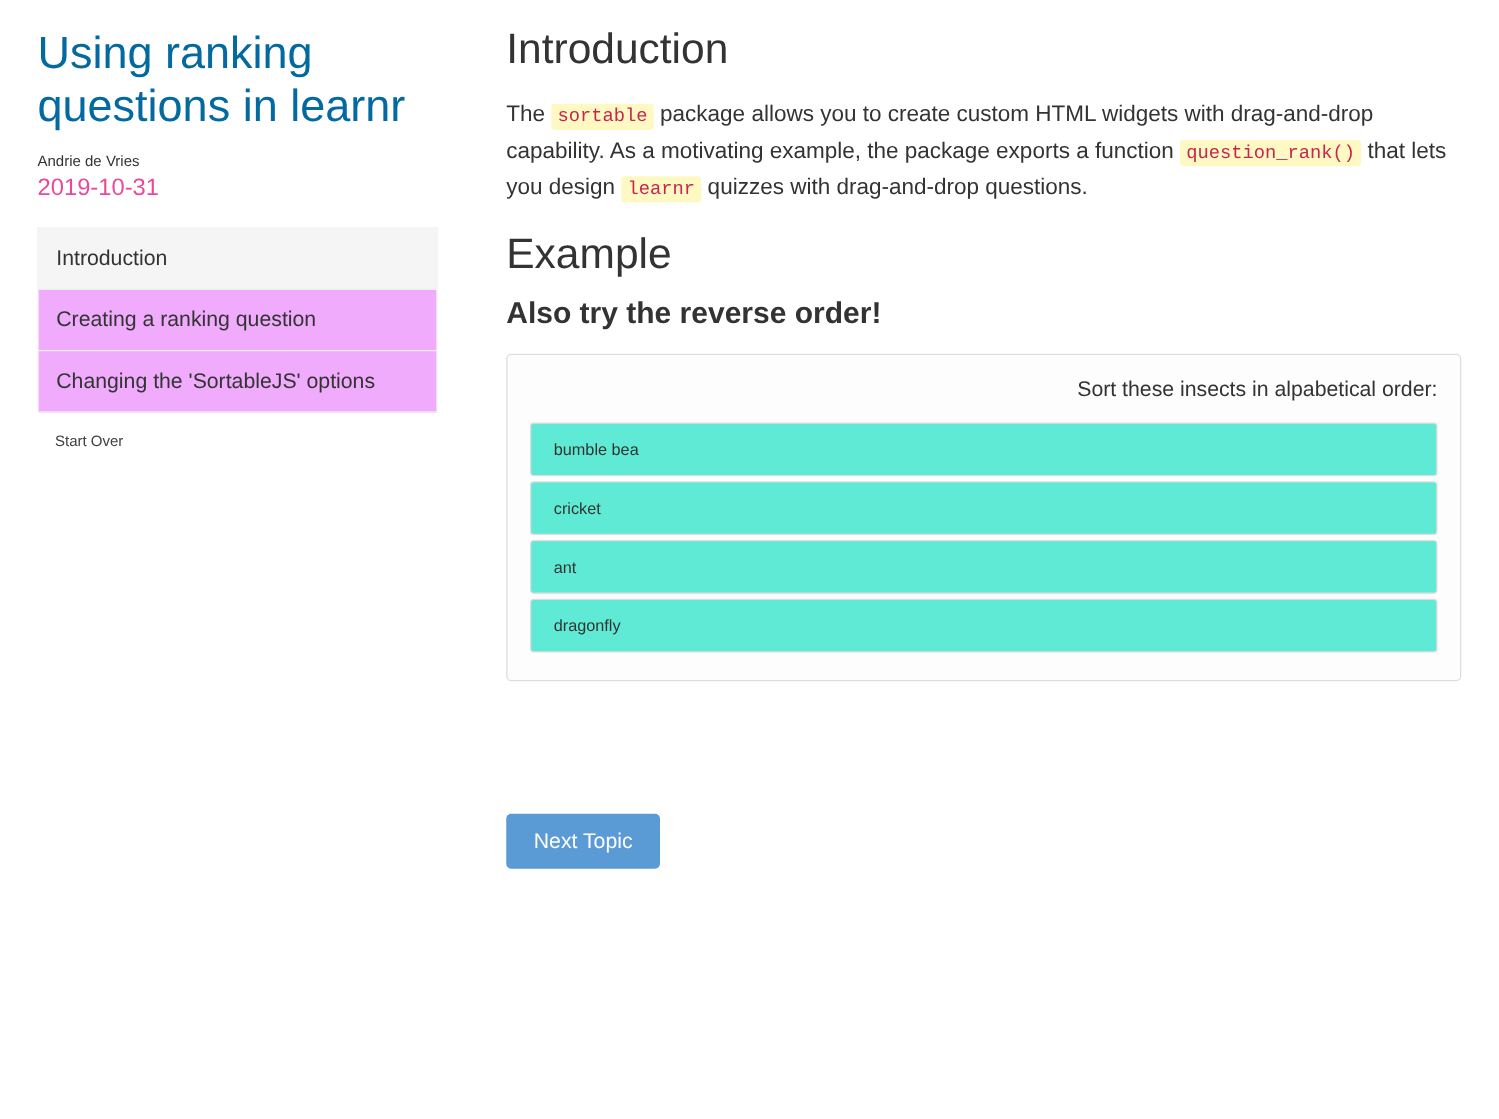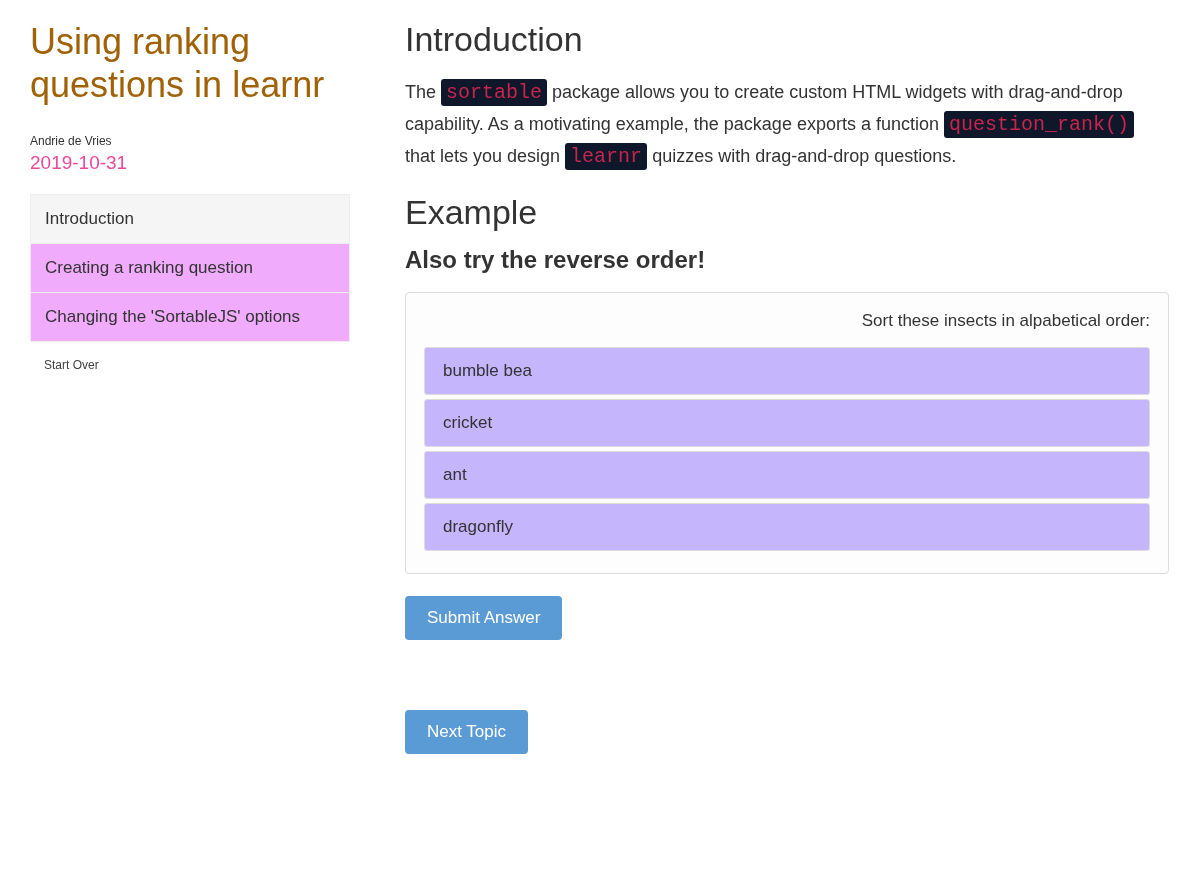--- a/index.html
+++ b/index.html
@@ -24,23 +24,23 @@
       flex-shrink: 0;
       padding-right: 20px;
     }
     .main {
       flex: 1;
       padding-left: 35px;
     }
     h1.page-title {
       font-size: 36px;
       font-weight: 300;
-      color: #a16207;
+      color: #0369a1;
       line-height: 1.2;
-      margin-bottom: 28px;
+      margin-bottom: 16px;
     }
     .author {
       font-size: 12px;
       font-weight: 300;
       color: #333;
       margin-bottom: 4px;
     }
     .date {
       font-size: 19px;
       font-weight: 300;
@@ -83,22 +83,22 @@
     }
     p.intro-text {
       font-size: 18px;
       font-weight: 300;
       line-height: 1.6;
       color: #333;
       margin-bottom: 10px;
     }
     code {
       font-family: Menlo, Monaco, Consolas, "Courier New", monospace;
-      font-size: 20px;
-      background: #0f172a;
+      font-size: 15px;
+      background: #fef9c3;
       color: #c7254e;
       padding: 2px 5px;
       border-radius: 3px;
     }
     .bold-prompt {
       font-size: 24px;
       font-weight: 600;
       color: #333;
       margin-bottom: 18px;
     }
@@ -113,26 +113,26 @@
       font-size: 17px;
       font-weight: 300;
       color: #333;
       margin-bottom: 16px;
       text-align: right;
     }
     .rank-list {
       list-style: none;
     }
     .rank-item {
-      background: #c4b5fd;
+      background: #5eead4;
       border: 1px solid #ddd;
       border-radius: 3px;
       padding: 13px 18px;
       margin-bottom: 4px;
-      font-size: 17px;
+      font-size: 13px;
       font-weight: 300;
       color: #333;
       cursor: grab;
     }
     .rank-item:last-child {
       margin-bottom: 0;
     }
     .btn {
       display: inline-block;
       background: #5b9bd5;
@@ -177,17 +177,16 @@
     <div class="quiz-panel">
       <div class="quiz-prompt">Sort these insects in alpabetical order:</div>
       <ul class="rank-list">
         <li class="rank-item">bumble bea</li>
         <li class="rank-item">cricket</li>
         <li class="rank-item">ant</li>
         <li class="rank-item">dragonfly</li>
       </ul>
     </div>
 
-    <button class="btn">Submit Answer</button>
     <br>
     <button class="btn next-topic">Next Topic</button>
   </main>
 </div>
 
 </body></html>

